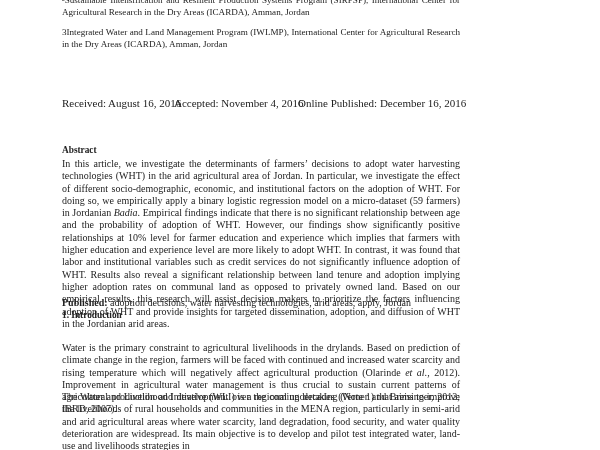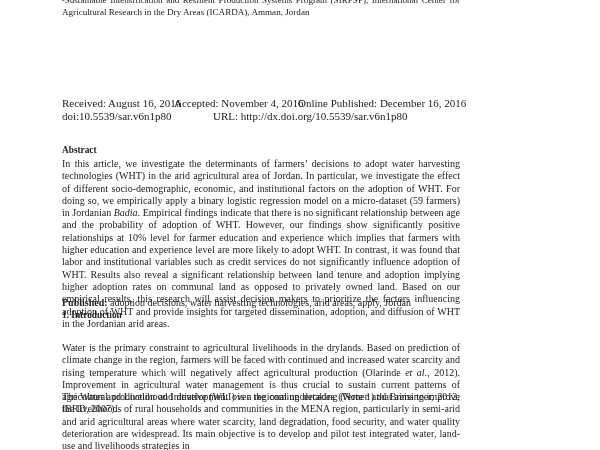--- a/index.html
+++ b/index.html
@@ -19,26 +19,26 @@
   i { font-style:italic; }
 </style>
 </head>
 <body>
 
 <div class="page">
 
   <div class="aff" style="top:-6px;">
     <p class="para">²Sustainable Intensification and Resilient Production Systems Program (SIRPSP), International Center for Agricultural Research in the Dry Areas (ICARDA), Amman, Jordan</p>
   </div>
+  <div class="aff" style="top:26px;">
+    <p class="para">3Integrated Water and Land Management Program (IWLMP), International Center for Agricultural Research in the Dry Areas (ICARDA), Amman, Jordan</p>
+  </div>
 
   <div class="dates" style="top:97px;">
     <span style="width:112px;">Received: August 16, 2016</span><span style="width:124px;">Accepted: November 4, 2016</span><span>Online Published: December 16, 2016</span>
-  </div>
-  <div class="dates" style="top:110px;">
-    <span style="width:151px;">doi:10.5539/sar.v6n1p80</span><span>URL: http://dx.doi.org/10.5539/sar.v6n1p80</span>
   </div>
 
   <h2 style="top:145px;">Abstract</h2>
 
   <div class="block" style="top:158px;">
     <p class="para"><span>In this article, we investigate the determinants of farmers’ decisions to adopt water harvesting technologies (WHT) in the arid agricultural area of Jordan. In particular, we investigate the effect of different socio-demographic, economic, and institutional factors on the adoption of WHT. For doing so, we empirically apply a binary logistic regression model on a micro-dataset (59 farmers) in Jordanian </span><i>Badia</i><span>. Empirical findings indicate that there is no significant relationship between age and the probability of adoption of WHT. However, our findings show significantly positive relationships at 10% level for farmer education and experience which implies that farmers with higher education and experience level are more likely to adopt WHT. In contrast, it was found that labor and institutional variables such as credit services do not significantly influence adoption of WHT. Results also reveal a significant relationship between land tenure and adoption implying higher adoption rates on communal land as opposed to privately owned land. Based on our empirical results, this research will assist decision makers to prioritize the factors influencing adoption of WHT and provide insights for targeted dissemination, adoption, and diffusion of WHT in the Jordanian arid areas.</span></p>
   </div>
 
   <div class="block kw" style="top:297px;">
     <p class="para"><b>Published:</b><span> adoption decisions, water harvesting technologies, arid areas, apply, Jordan</span></p>

